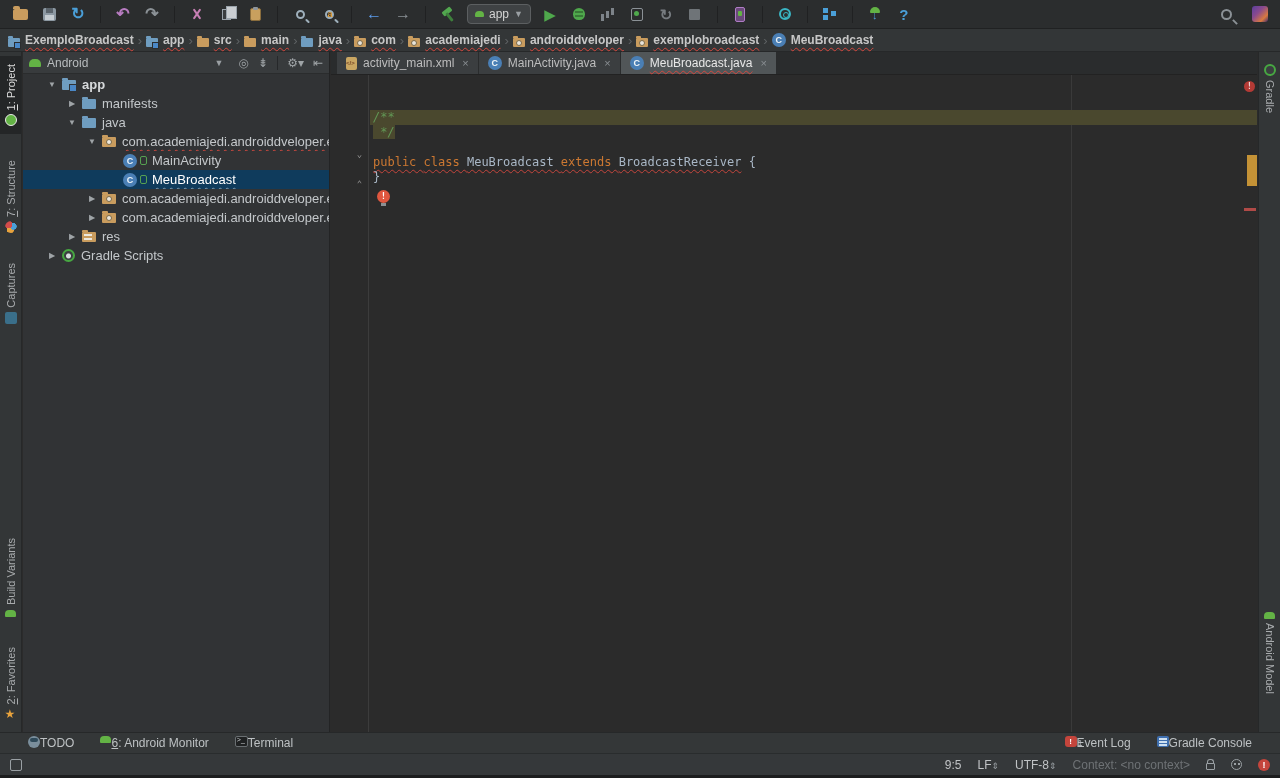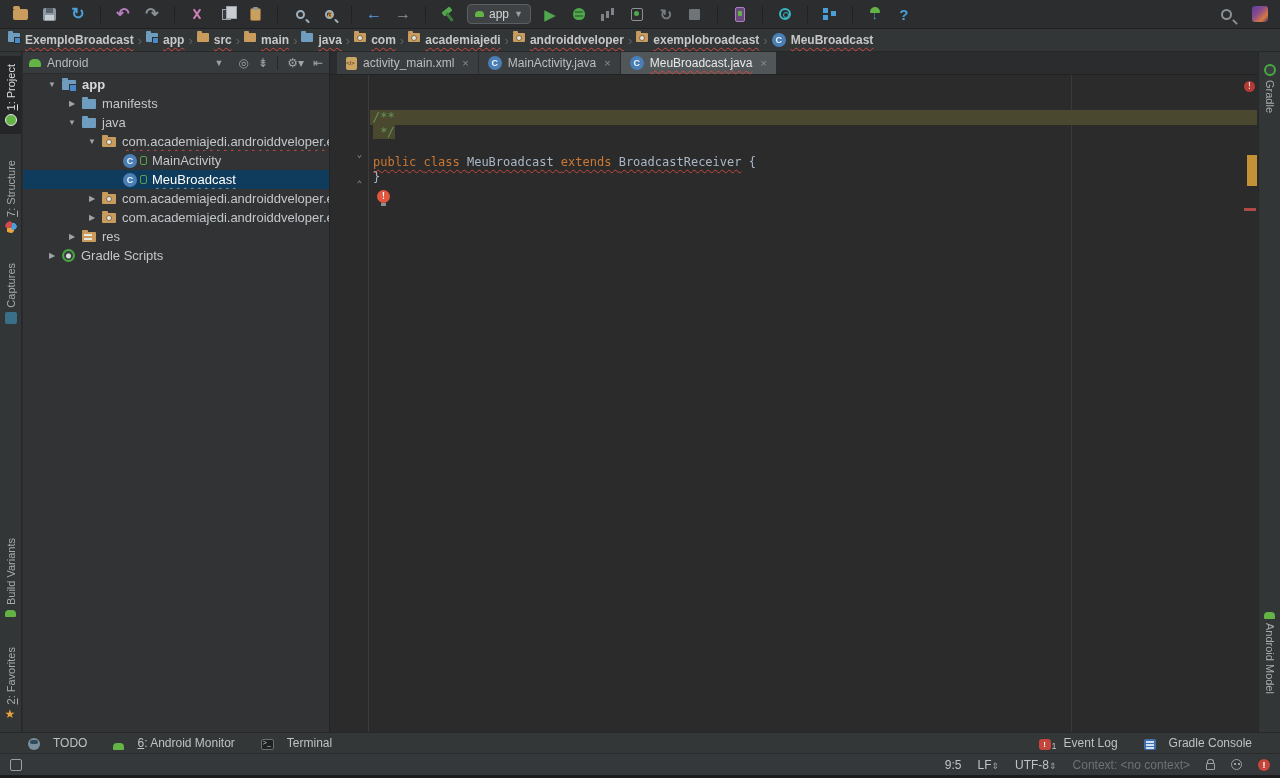--- a/index.html
+++ b/index.html
@@ -84,21 +84,21 @@
   .run-config { height:20px; background:#3f4244; border:1px solid #5c5f61; border-radius:4px;
         display:flex; align-items:center; gap:5px; padding:0 7px; flex:none; }
   .run-config .droid { width:9px; height:6px; background:#63b345; border-radius:4px 4px 1px 1px; }
   .run-config .lbl { color:#d4d4d4; font-size:12px; }
   .run-config .caret { color:#9a9fa3; font-size:9px; }
   .tb-right { margin-left:auto; display:flex; align-items:center; gap:14px; }
 
   
   .navbar { position:absolute; left:0; top:29px; width:1280px; height:23px; background:#333637;
             border-bottom:1px solid #262829; display:flex; align-items:center; padding:0 8px; }
-  .crumb { display:flex; align-items:flex-start; gap:5px; flex:none; }
+  .crumb { display:flex; align-items:flex-end; gap:5px; flex:none; }
   .crumb .clabel { color:#c7c7c7; font-size:12px; font-weight:bold;
         text-decoration:underline wavy #d3483e 1px; text-underline-offset:3px; text-decoration-skip-ink:none; }
   .crumb-sep { color:#5e6driver264; color:#5e6264; font-size:13px; margin:0 4px; flex:none; }
   .nf { width:12px; height:9px; border-radius:1px; position:relative; flex:none; }
   .nf:before { content:""; position:absolute; top:-2px; left:0; width:5px; height:2px; border-radius:1px 1px 0 0;
         background:inherit; }
   .nf.module { background:#6f9dc0; } .nf.module:after { content:""; position:absolute; right:-1px; bottom:-2px;
         width:5px; height:5px; background:#4a88c7; border:1px solid #2b2d2e; }
   .nf.plain { background:#c99c5e; }
   .nf.blue { background:#6f9dc0; }
@@ -195,21 +195,21 @@
   .estripe { position:absolute; right:0; top:0; bottom:0; width:14px; }
   .es-error-top { position:absolute; right:2px; top:6px; width:11px; height:11px; border-radius:50%;
         background:#b33a35; color:#f2dcdc; font-size:8px; font-weight:bold; text-align:center; line-height:11px; }
   .es-yellow { position:absolute; right:0; top:80px; width:10px; height:31px; background:#c49236; }
   .es-reddash { position:absolute; right:1px; top:133px; width:12px; height:3px; background:#b04a47; }
 
   
   .toolwin { position:absolute; left:0; top:732px; width:1280px; height:21px; background:#343738;
         border-top:1px solid #262829; display:flex; align-items:center; padding:0 10px; gap:26px;
         color:#bdc1c3; font-size:12px; }
-  .twitem { display:flex; align-items:flex-end; gap:13px; }
+  .twitem { display:flex; align-items:flex-start; gap:0; }
   .twitem .todoic { width:12px; height:12px; border-radius:50%; background:#7a8e9c; position:relative; }
   .twitem .todoic:before { content:""; position:absolute; left:2px; top:2px; width:8px; height:4px; background:#2f4a5a; border-radius:2px; }
   .twitem .termic { width:13px; height:11px; background:#1f2122; border:1px solid #6a6f72; border-radius:2px; position:relative; }
   .twitem .termic:before { content:">_"; position:absolute; left:1px; top:-1px; font-size:7px; color:#cfd3d5; }
   .tw-right { margin-left:auto; display:flex; gap:26px; }
   .balloon { width:12px; height:11px; background:#c4453c; border-radius:3px; position:relative; color:#fff;
         font-size:8px; font-weight:bold; text-align:center; line-height:11px; }
   .balloon:after { content:"1"; position:absolute; right:-6px; bottom:-2px; color:#bdc1c3; font-size:9px; font-weight:normal; }
   .consoleic { width:12px; height:11px; background:#3f6faf; border-radius:2px; position:relative; }
   .consoleic:before { content:""; position:absolute; left:2px; top:2px; right:2px; height:1.5px; background:#cfe0f0;

